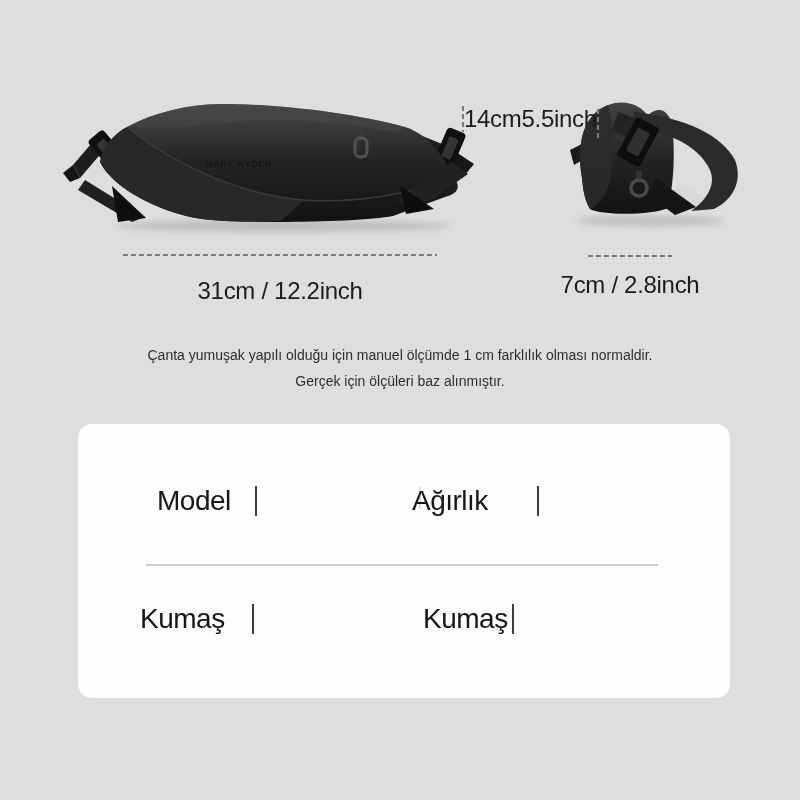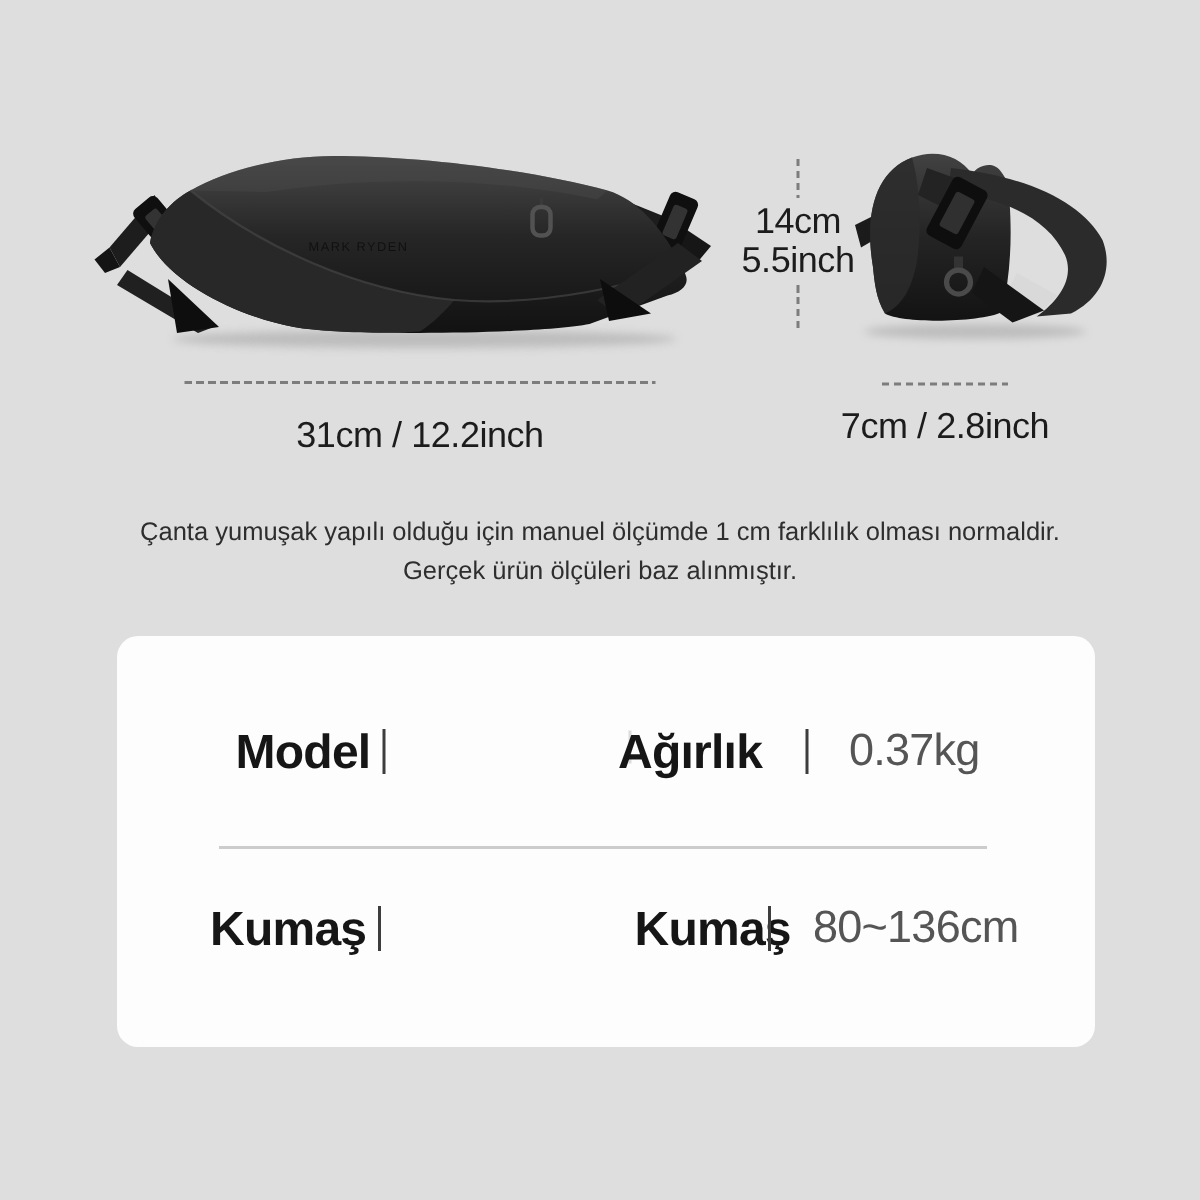--- a/index.html
+++ b/index.html
@@ -10,29 +10,29 @@
   html,body{width:800px;height:800px}
   body{font-family:"Liberation Sans",sans-serif;background:var(--page-bg);position:relative;overflow:hidden}
   .abs{position:absolute}
 
   
   .dash-h{height:2px;background:repeating-linear-gradient(to right,var(--dash) 0 5px,transparent 5px 8px)}
   .dash-v{width:2px;background:repeating-linear-gradient(to bottom,var(--dash) 0 5px,transparent 5px 8px)}
 
   .dim-label{font-size:24px;line-height:26px;color:#1c1c1c;text-align:center;letter-spacing:-0.3px}
 
-  .height-dim{left:462px;top:106px;width:140px;display:flex;flex-direction:column;align-items:center}
+  .height-dim{left:462px;top:106px;width:140px;display:flex;flex-direction:row;align-items:flex-start}
   .height-dim .seg1{height:26px;margin-bottom:3px}
   .height-dim .seg2{height:30px;margin-top:3px}
 
-  .note{left:0;top:342px;width:800px;text-align:center;font-size:17px;line-height:26px;color:var(--note)}
+  .note{left:0;top:342px;width:800px;text-align:center;font-size:14px;line-height:26px;color:var(--note)}
 
   .card{left:78px;top:424px;width:652px;height:274px;background:var(--card-bg);border-radius:14px}
   .cell{position:absolute;transform:translateY(-50%);white-space:nowrap;line-height:1}
-  .spec-label{font-size:32px;font-weight:700;color:var(--label);letter-spacing:-0.5px}
+  .spec-label{font-size:28px;font-weight:400;color:var(--label);letter-spacing:-0.5px}
   .spec-value{font-size:30px;font-weight:400;color:var(--value);letter-spacing:-0.5px}
   .sep{position:absolute;transform:translateY(-50%);width:2px;height:30px;background:#3d3d3d}
   .sep.faint{background:#dcdcdc;height:22px}
   .card-divider{position:absolute;left:68px;top:140px;width:512px;height:2px;background:var(--divider)}
 </style>
 </head>
 <body>
 
 <svg class="abs" style="left:58px;top:76px" width="440" height="165" viewBox="0 0 440 165">
   <defs>
@@ -122,32 +122,30 @@
   <div class="dim-label">14cm</div>
   <div class="dim-label">5.5inch</div>
   <div class="dash-v seg2"></div>
 </div>
 
 <div class="abs dash-h" style="left:588px;top:255px;width:84px"></div>
 <div class="abs dim-label" style="left:530px;top:272px;width:200px">7cm / 2.8inch</div>
 
 <div class="abs note">
   <div>Çanta yumuşak yapılı olduğu için manuel ölçümde 1 cm farklılık olması normaldir.</div>
-  <div>Gerçek ürün ölçüleri baz alınmıştır.</div>
+  <div>Gerçek için ölçüleri baz alınmıştır.</div>
 </div>
 
 <div class="abs card">
 
   <div class="cell spec-label" style="left:79px;top:77px">Model</div>
   <div class="sep" style="left:177px;top:77px"></div>
   <div class="sep faint" style="left:341px;top:74px"></div>
   <div class="cell spec-label" style="left:334px;top:77px">Ağırlık</div>
   <div class="sep" style="left:459px;top:77px"></div>
-  <div class="cell spec-value" style="left:488px;top:77px">0.37kg</div>
 
   <div class="card-divider"></div>
 
   <div class="cell spec-label" style="left:62px;top:195px">Kumaş</div>
   <div class="sep" style="left:174px;top:195px"></div>
   <div class="cell spec-label" style="left:345px;top:195px">Kumaş</div>
   <div class="sep" style="left:434px;top:195px"></div>
-  <div class="cell spec-value" style="left:464px;top:195px">80~136cm</div>
 </div>
 
 </body></html>

